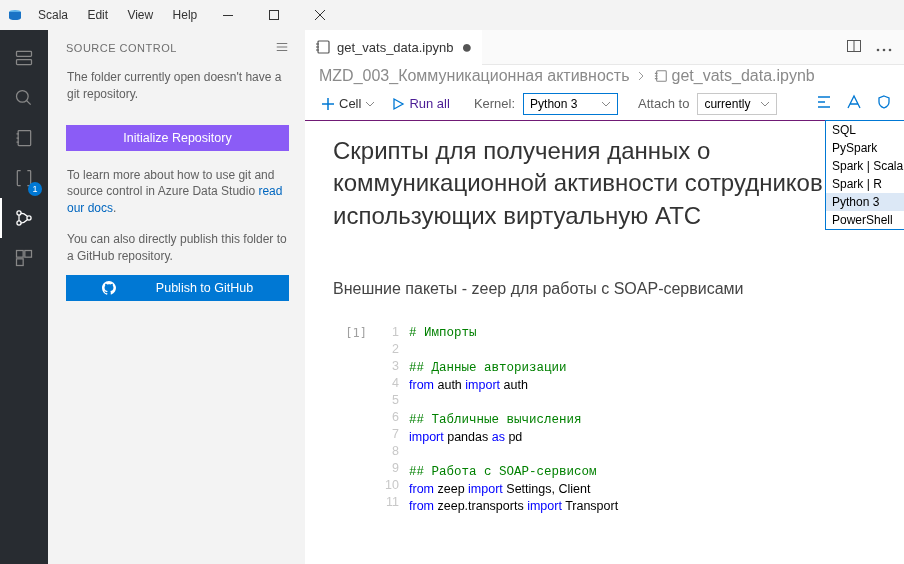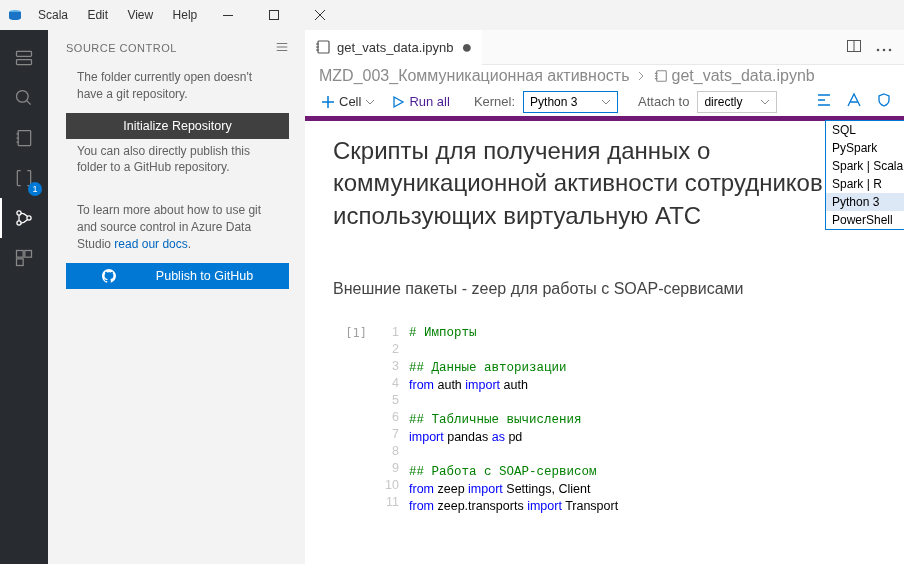--- a/index.html
+++ b/index.html
@@ -15,36 +15,36 @@
 
 .shell { display:flex; height:534px; }
 .activitybar { width:48px; background:#282c31; display:flex; flex-direction:column; align-items:center; padding-top:8px; position:relative; }
 .activity-item { width:48px; height:40px; display:flex; align-items:center; justify-content:center; color:#888; position:relative; }
 .activity-item.active { color:#fff; }
 .activity-item.active::before { content:""; position:absolute; left:0; top:0; width:2px; height:40px; background:#fff; }
 .activity-item .badge { position:absolute; right:6px; bottom:2px; background:#0078d4; color:#fff; font-size:9px; width:14px; height:14px; border-radius:50%; display:flex; align-items:center; justify-content:center; }
 
 .sidebar { width:257px; background:#f3f3f3; display:flex; flex-direction:column; padding:0 16px 0 18px; }
 .panel-header { display:flex; justify-content:space-between; align-items:center; height:35px; font-size:11px; color:#6f6f6f; letter-spacing:0.5px; }
-.scm-text { font-size:12px; color:#616161; line-height:1.4; margin:4px 11px 10px; }
+.scm-text { font-size:12px; color:#616161; line-height:1.4; margin:4px 1px 10px; }
 .scm-link { color:#0066bf; cursor:pointer; }
 .btn { width:100%; height:26px; display:flex; align-items:center; justify-content:center; border:none; font-size:12.5px; cursor:pointer; }
-.btn-blue { background:#404040; color:#fff; }
+.btn-blue { background:#8b5cf6; color:#fff;margin-top:12px; }
 .btn-gh { background:#0078d4; color:#fff; text-align:center;gap:36px; }
 .btn-gh svg { margin-right:4px; }
 
 .editor { flex:1; display:flex; flex-direction:column; background:#fff; position:relative; }
 .tabbar { height:35px; display:flex; align-items:center; background:#fafafa; border-bottom:1px solid #e8e8e8; }
 .tab { height:35px; display:flex; align-items:center; padding:0 10px; font-size:13px; color:#333; background:#fff; }
 .tab .dirty { margin-left:8px; font-size:18px; color:#555; }
 .tabbar-icons { margin-left:auto; padding-right:12px; color:#555; display:flex; gap:14px; align-items:center; }
 .breadcrumbs { height:22px; display:flex; align-items:center; padding:0 14px; font-size:16px; color:#8a8a8a; }
 .breadcrumbs svg { margin:0 2px 0 6px; }
 
-.toolbar { height:34px; display:flex; align-items:center; padding:0 12px; border-bottom:5px solid #701a75; font-size:13px; gap:8px; }
+.toolbar { height:34px; display:flex; align-items:center; padding:0 12px; border-bottom:1px solid #701a75; font-size:13px; gap:8px; }
 .tool-item { display:flex; align-items:center; gap:4px; color:#0078d4; padding:2px 4px; }
 .tool-label { color:#616161; margin-left:12px; }
 .kernel-select { width:95px; height:22px; border:1px solid #0078d4; display:flex; align-items:center; justify-content:space-between; padding:0 6px; font-size:12px; }
 .attach-select { width:80px; height:22px; border:1px solid #c8c8c8; display:flex; align-items:center; justify-content:space-between; padding:0 6px; font-size:12px; }
 .tool-right { margin-left:auto; display:flex; gap:14px; }
 .tool-right svg { stroke:#0078d4; }
 
 .kernel-dropdown { position:absolute; top:90px; left:520px; width:96px; background:#fff; border:1px solid #0078d4; font-size:12px; z-index:10; }
 .kernel-item { padding:2px 6px; }
 .kernel-item.highlight { background:#dce8f6; }
@@ -147,24 +147,24 @@
 
   <div class="sidebar">
     <div class="panel-header">
       <span>SOURCE CONTROL</span>
       <span><svg width="14" height="14" viewBox="0 0 16 16">
             <path d="M2 4h12M2 8h12M2 12h12" stroke="#666" stroke-width="1"></path>
           </svg></span>
     </div>
     <p class="scm-text">The folder currently open doesn't have a git repository.</p>
     <button class="btn btn-blue">Initialize Repository</button>
-    <p class="scm-text">You can also directly publish this folder to a GitHub repository.</p>
     <p class="scm-text" style="margin-top:16px">
       <span>To learn more about how to use git and source control in Azure Data Studio </span><span class="scm-link">read our docs</span><span>.</span>
     </p>
+    <p class="scm-text">You can also directly publish this folder to a GitHub repository.</p>
     <button class="btn btn-gh">
       <svg width="14" height="14" viewBox="0 0 16 16" fill="#fff">
           <path d="M8 0C3.58 0 0 3.58 0 8c0 3.54 2.29 6.53 5.47 7.59.4.07.55-.17.55-.38v-1.4c-2.23.48-2.7-1.07-2.7-1.07-.36-.92-.89-1.17-.89-1.17-.73-.5.05-.49.05-.49.8.06 1.23.83 1.23.83.71 1.22 1.87.87 2.33.66.07-.52.28-.87.5-1.07-1.78-.2-3.64-.89-3.64-3.95 0-.87.31-1.59.82-2.15-.08-.2-.36-1.02.08-2.12 0 0 .67-.21 2.2.82A7.6 7.6 0 018 3.85c.68 0 1.36.09 2 .27 1.53-1.04 2.2-.82 2.2-.82.44 1.1.16 1.92.08 2.12.51.56.82 1.27.82 2.15 0 3.07-1.87 3.75-3.65 3.95.29.25.54.73.54 1.48v2.19c0 .21.15.46.55.38A8 8 0 008 0z"></path>
         </svg>
       <span>Publish to GitHub</span>
     </button>
   </div>
 
   <div class="editor">
     <div class="tabbar">
@@ -219,21 +219,21 @@
       </div>
       <span class="tool-label">Kernel:</span>
       <div class="kernel-select">
         <span>Python 3</span>
         <svg width="10" height="10" viewBox="0 0 10 10">
             <path d="M1 3l4 4 4-4" fill="none" stroke="#888"></path>
           </svg>
       </div>
       <span class="tool-label">Attach to</span>
       <div class="attach-select">
-        <span>directly</span>
+        <span>currently</span>
         <svg width="10" height="10" viewBox="0 0 10 10">
             <path d="M1 3l4 4 4-4" fill="none" stroke="#888"></path>
           </svg>
       </div>
       <div class="tool-right">
         <span><svg width="16" height="16" viewBox="0 0 16 16" fill="none" stroke="#0078d4" stroke-width="1.3">
               <path d="M2 3h12M2 8h7M2 13h12"></path>
             </svg></span>
         <span><svg width="16" height="16" viewBox="0 0 16 16" fill="none" stroke="#0078d4" stroke-width="1.3">
               <path d="M2 14L8 2l6 12M4 10h8"></path>

